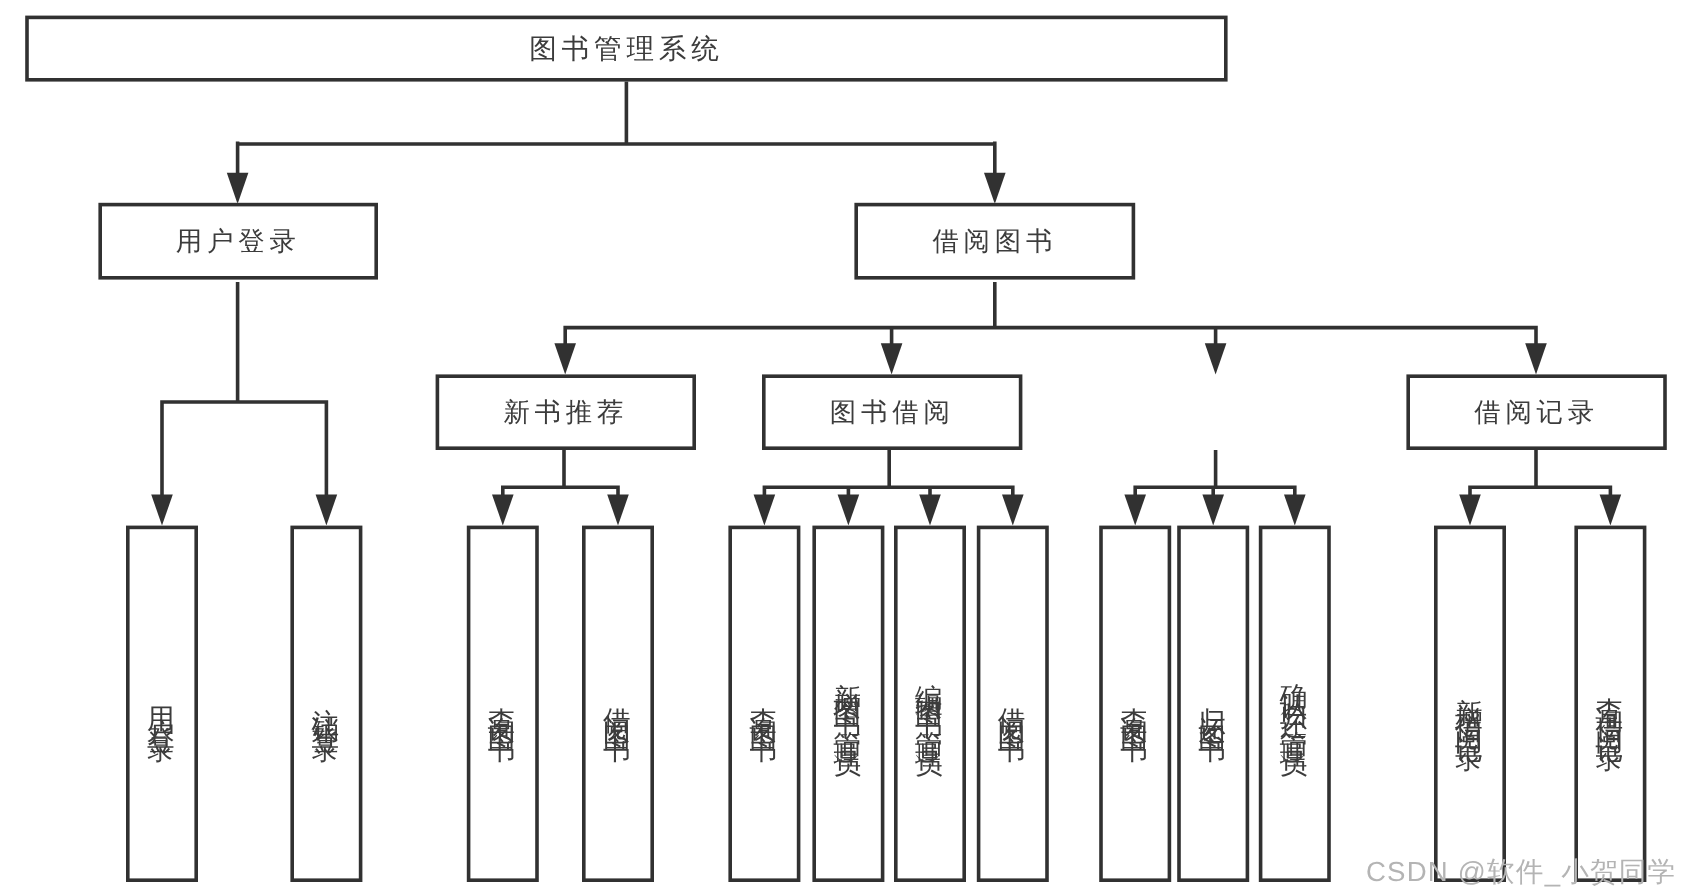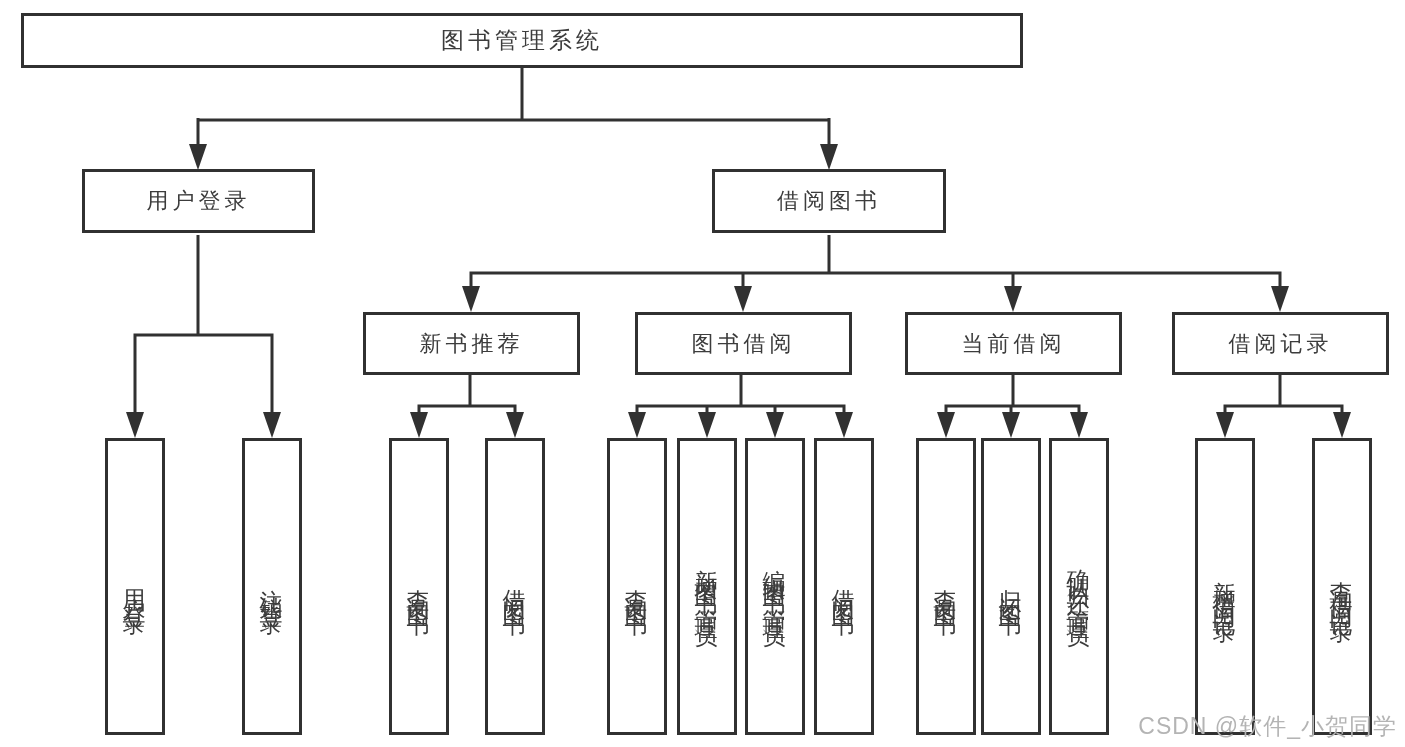--- a/index.html
+++ b/index.html
@@ -123,21 +123,20 @@
     </g>
   </svg>
 
   <div class="box b-root h">图书管理系统</div>
 
   <div class="box b-l2a h">用户登录</div>
   <div class="box b-l2b h">借阅图书</div>
 
   <div class="box b-l3 b-l3a h">新书推荐</div>
   <div class="box b-l3 b-l3b h">图书借阅</div>
-  <div class="box b-l3 b-l3c h">当前借阅</div>
   <div class="box b-l3 b-l3d h">借阅记录</div>
 
   <div class="box leaf b-g1a v">用户登录</div>
   <div class="box leaf b-g1b v">注销登录</div>
 
   <div class="box leaf b-g2a v">查询图书</div>
   <div class="box leaf b-g2b v">借阅图书</div>
 
   <div class="box leaf b-g3a v">查询图书</div>
   <div class="box leaf b-g3b v">新增图书（管理员）</div>

